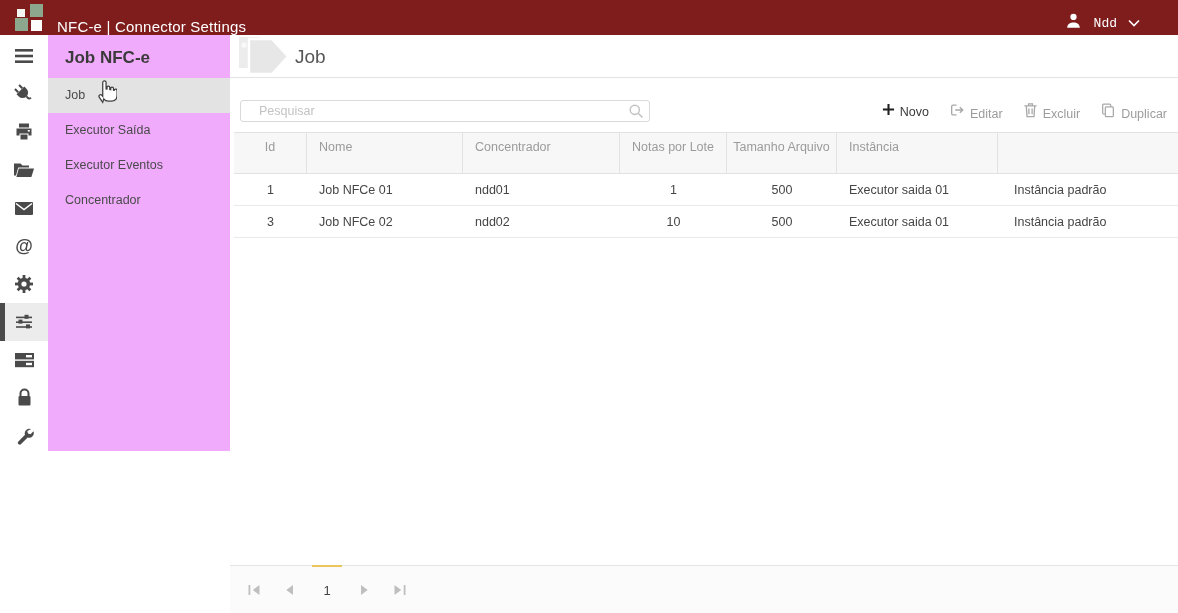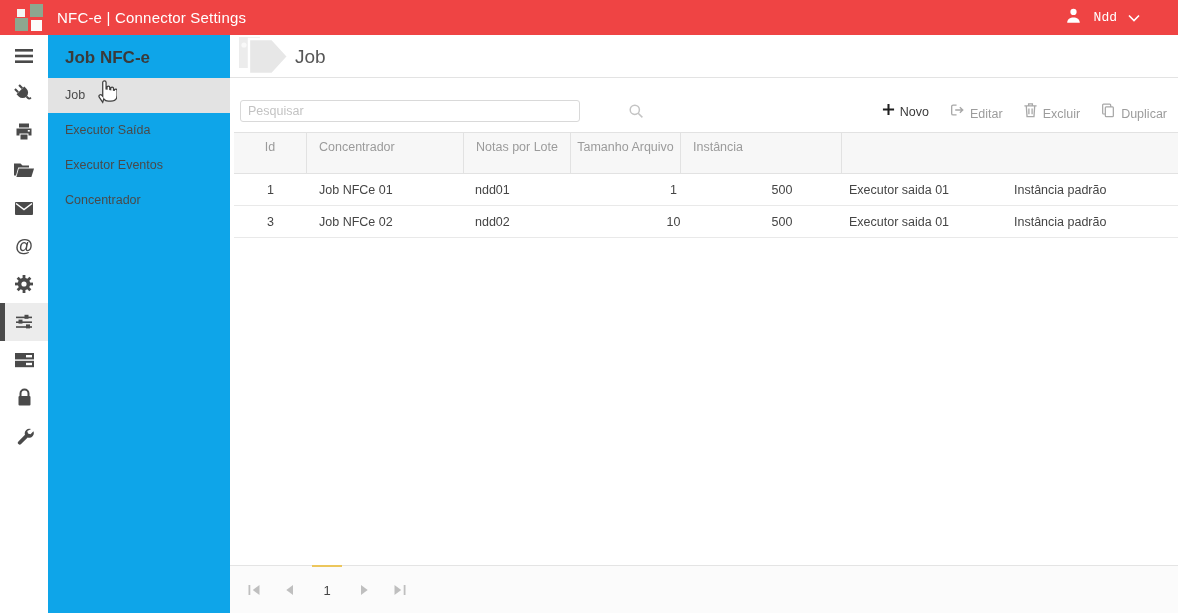--- a/index.html
+++ b/index.html
@@ -1,57 +1,57 @@
 <!DOCTYPE html>
 <html><head>
 <meta charset="utf-8">
 <style>
   * { margin:0; padding:0; box-sizing:border-box; }
   html,body { width:1178px; height:613px; overflow:hidden;
     font-family:"Liberation Sans","DejaVu Sans",sans-serif; background:#fff; position:relative; }
 
   
   .topbar { position:absolute; left:0; top:0; width:1178px; height:35px;
-    background:#ef4444; display:flex; align-items:center; color:#fff; }
+    background:#7f1d1d; display:flex; align-items:flex-end; color:#fff; }
   .logo { position:relative; width:40px; height:35px; margin-left:5px; flex:0 0 auto; }
   .logo i { position:absolute; display:block; }
   .lg1 { left:12px; top:9px;  width:8px;  height:8px;  background:#f4f6f4; }
   .lg2 { left:25px; top:4px;  width:13px; height:13px; background:#8da78f; }
   .lg3 { left:10px; top:18px; width:13px; height:13px; background:#8da78f; }
   .lg4 { left:26px; top:20px; width:11px; height:11px; background:#fbfcfb; }
   .topbar-title { margin-left:12px; font-size:15px; font-weight:400; letter-spacing:.2px; }
   .topbar-right { margin-left:auto; display:flex; align-items:center; gap:11px; padding-right:38px;font-family:Liberation Mono, monospace; }
   .user-name { font-size:13px; }
 
   
   .rail { position:absolute; left:0; top:35px; width:48px; height:578px; background:#fff; }
   .rail-item { width:48px; height:38px; display:flex; align-items:center; justify-content:center;
     color:#4a4a4a; position:relative; cursor:pointer; }
   .rail-item.first { margin-top:2px; }
   .rail-item.active { background:#ececec; }
   .rail-item.active .indicator { position:absolute; left:0; top:0; bottom:0; width:5px; background:#4b4b4b; }
   .at-glyph { font-size:18px; font-weight:700; color:#4a4a4a; }
 
   
-  .sidebar { position:absolute; left:48px; top:35px; width:182px; height:578px; background:#0ea5e9; }
+  .sidebar { position:absolute; left:48px; top:35px; width:182px; height:416px; background:#f0abfc; }
   .sidebar-title { height:43px; line-height:46px; padding-left:17px; font-size:17px; font-weight:700; color:#3a3a3a; }
   .side-item { height:35px; line-height:35px; padding-left:17px; font-size:12.5px; color:#4a4a4a; cursor:pointer; }
   .side-item.active { background:#e3e3e3; }
 
   
   .main { position:absolute; left:230px; top:35px; right:0; bottom:0; background:#fff; }
   .page-header { height:43px; border-bottom:1px solid #e3e3e3; position:relative; overflow:hidden; }
   .tags-wrap { position:absolute; left:4px; top:0; width:58px; height:43px; }
   .page-title { position:absolute; left:65px; top:0; line-height:44px; font-size:19px; color:#575757; }
 
   .body-area { position:absolute; left:0; right:0; top:44px; bottom:48px; overflow:hidden; }
   .search-row { display:flex; justify-content:space-between; align-items:center; margin:21px 11px 0 10px; }
   .search-box { position:relative; width:410px; height:22px; }
-  .search-box input { width:340px; height:22px; border:1px solid #d9d9d9; border-radius:3px;
-    padding:0 26px 0 7px; font-size:12.5px; color:#555; outline:none;
+  .search-box input { width:410px; height:22px; border:1px solid #d9d9d9; border-radius:3px;
+    padding:0 26px 0 18px; font-size:12.5px; color:#555; outline:none;
     font-family:"Liberation Sans","DejaVu Sans",sans-serif; }
   .search-box input::placeholder { color:#c3c3c3; }
   .search-ico { position:absolute; right:6px; top:3px; }
 
   .toolbar { display:flex; align-items:center; gap:20px; font-size:12.5px; }
   .tb-btn { display:flex; align-items:flex-end; gap:5px; cursor:pointer; }
   .tb-btn.enabled { color:#3a3a3a; }
   .tb-btn.disabled { color:#9c9c9c; }
 
   
@@ -265,20 +265,21 @@
               </svg>
           </span>
           <span>Duplicar</span>
         </div>
       </div>
     </div>
 
     <div class="grid">
       <div class="g-head">
         <div class="cell c-id">Id</div>
+        <div class="cell c-nome">Nome</div>
         <div class="cell c-conc">Concentrador</div>
         <div class="cell c-lote">Notas por Lote</div>
         <div class="cell c-tam">Tamanho Arquivo</div>
         <div class="cell c-inst">Instância</div>
         <div class="cell c-fill"></div>
       </div>
 
       <div class="g-row">
         <div class="cell c-id">1</div>
         <div class="cell c-nome">Job NFCe 01</div>

